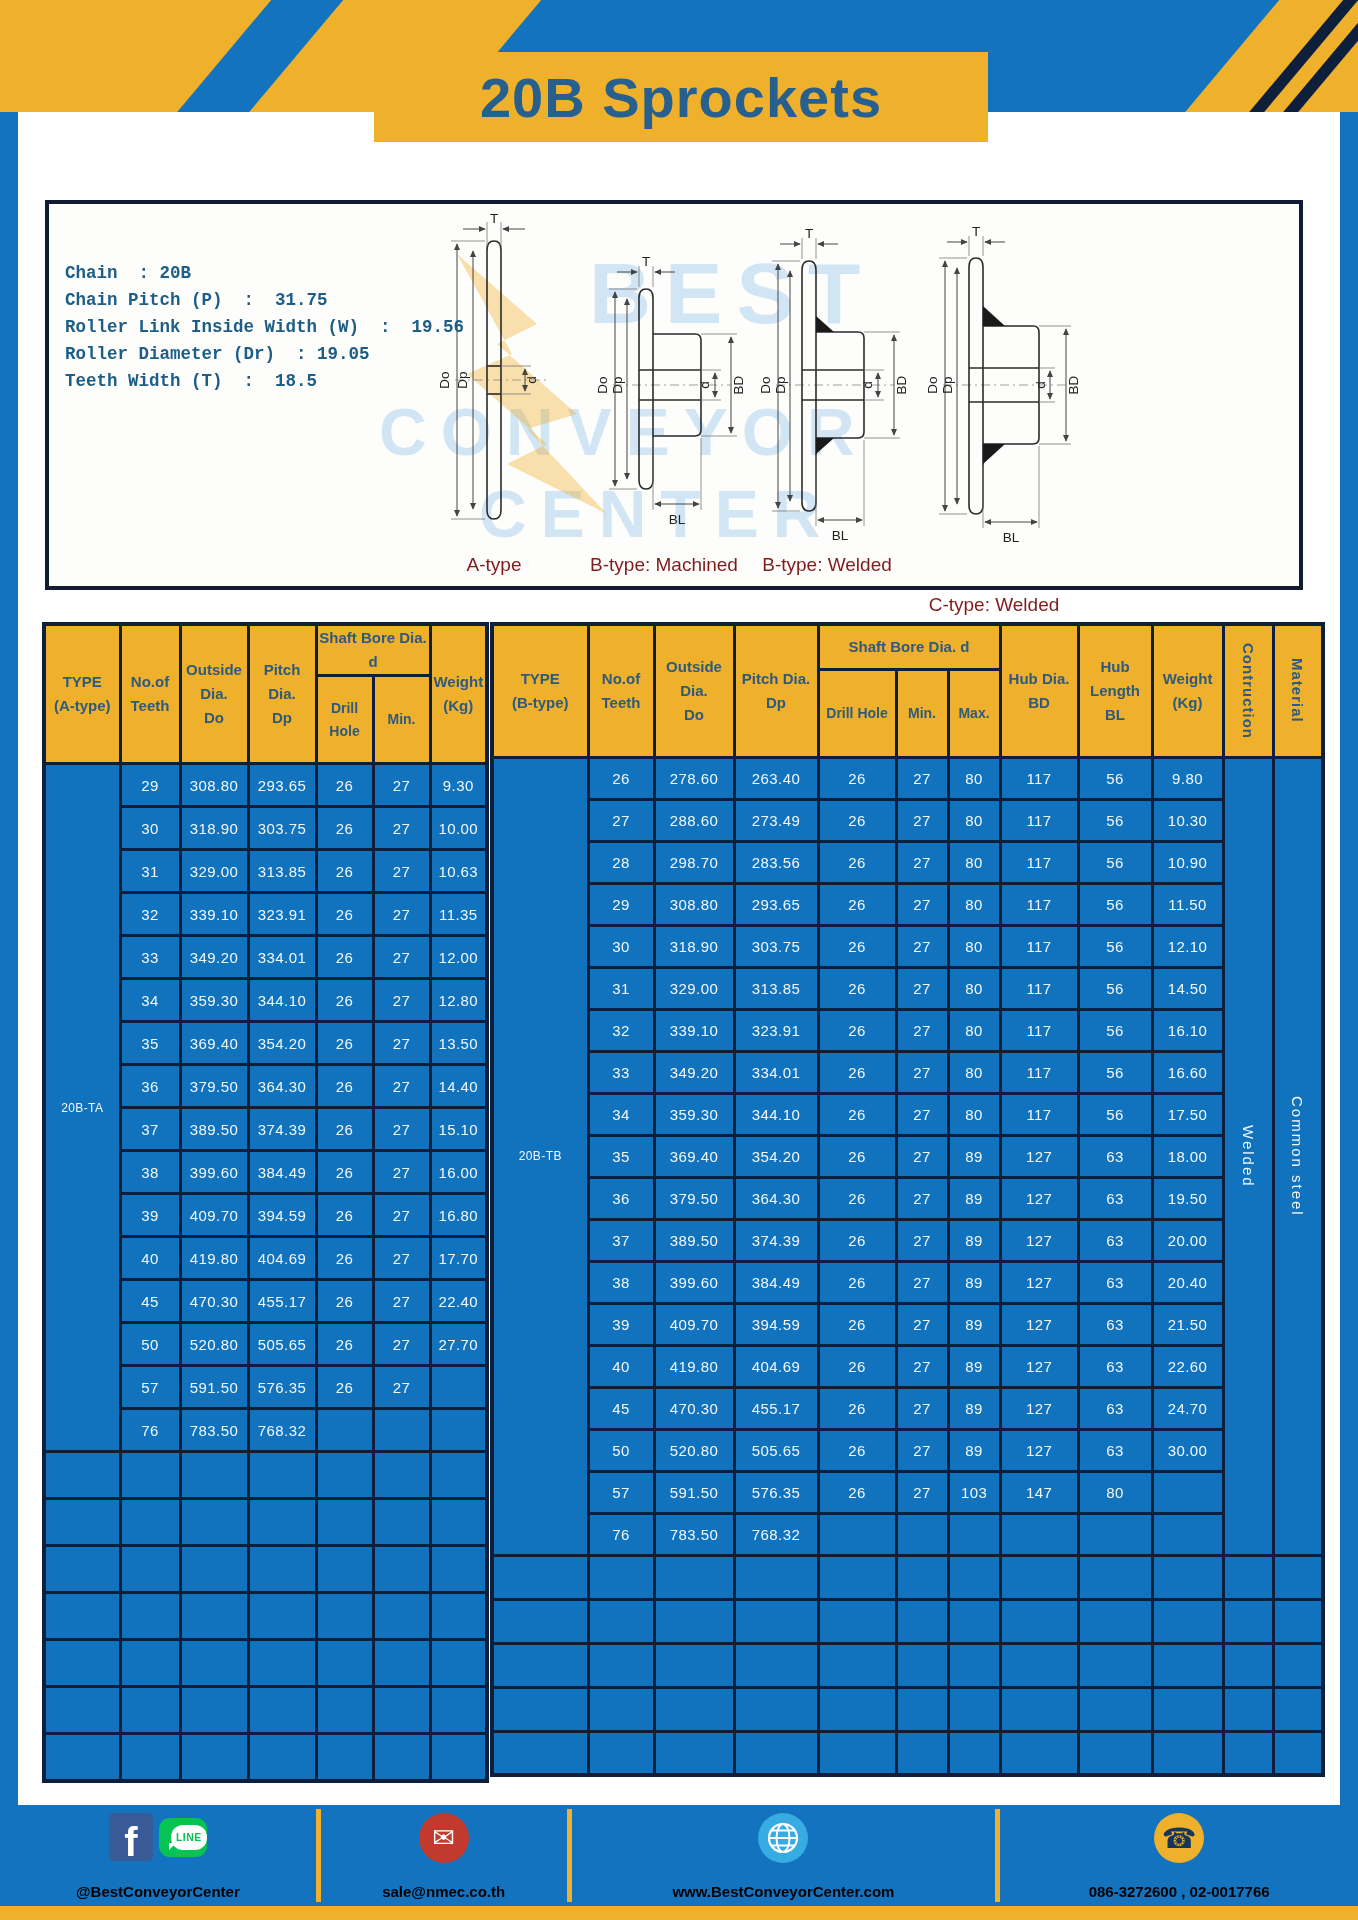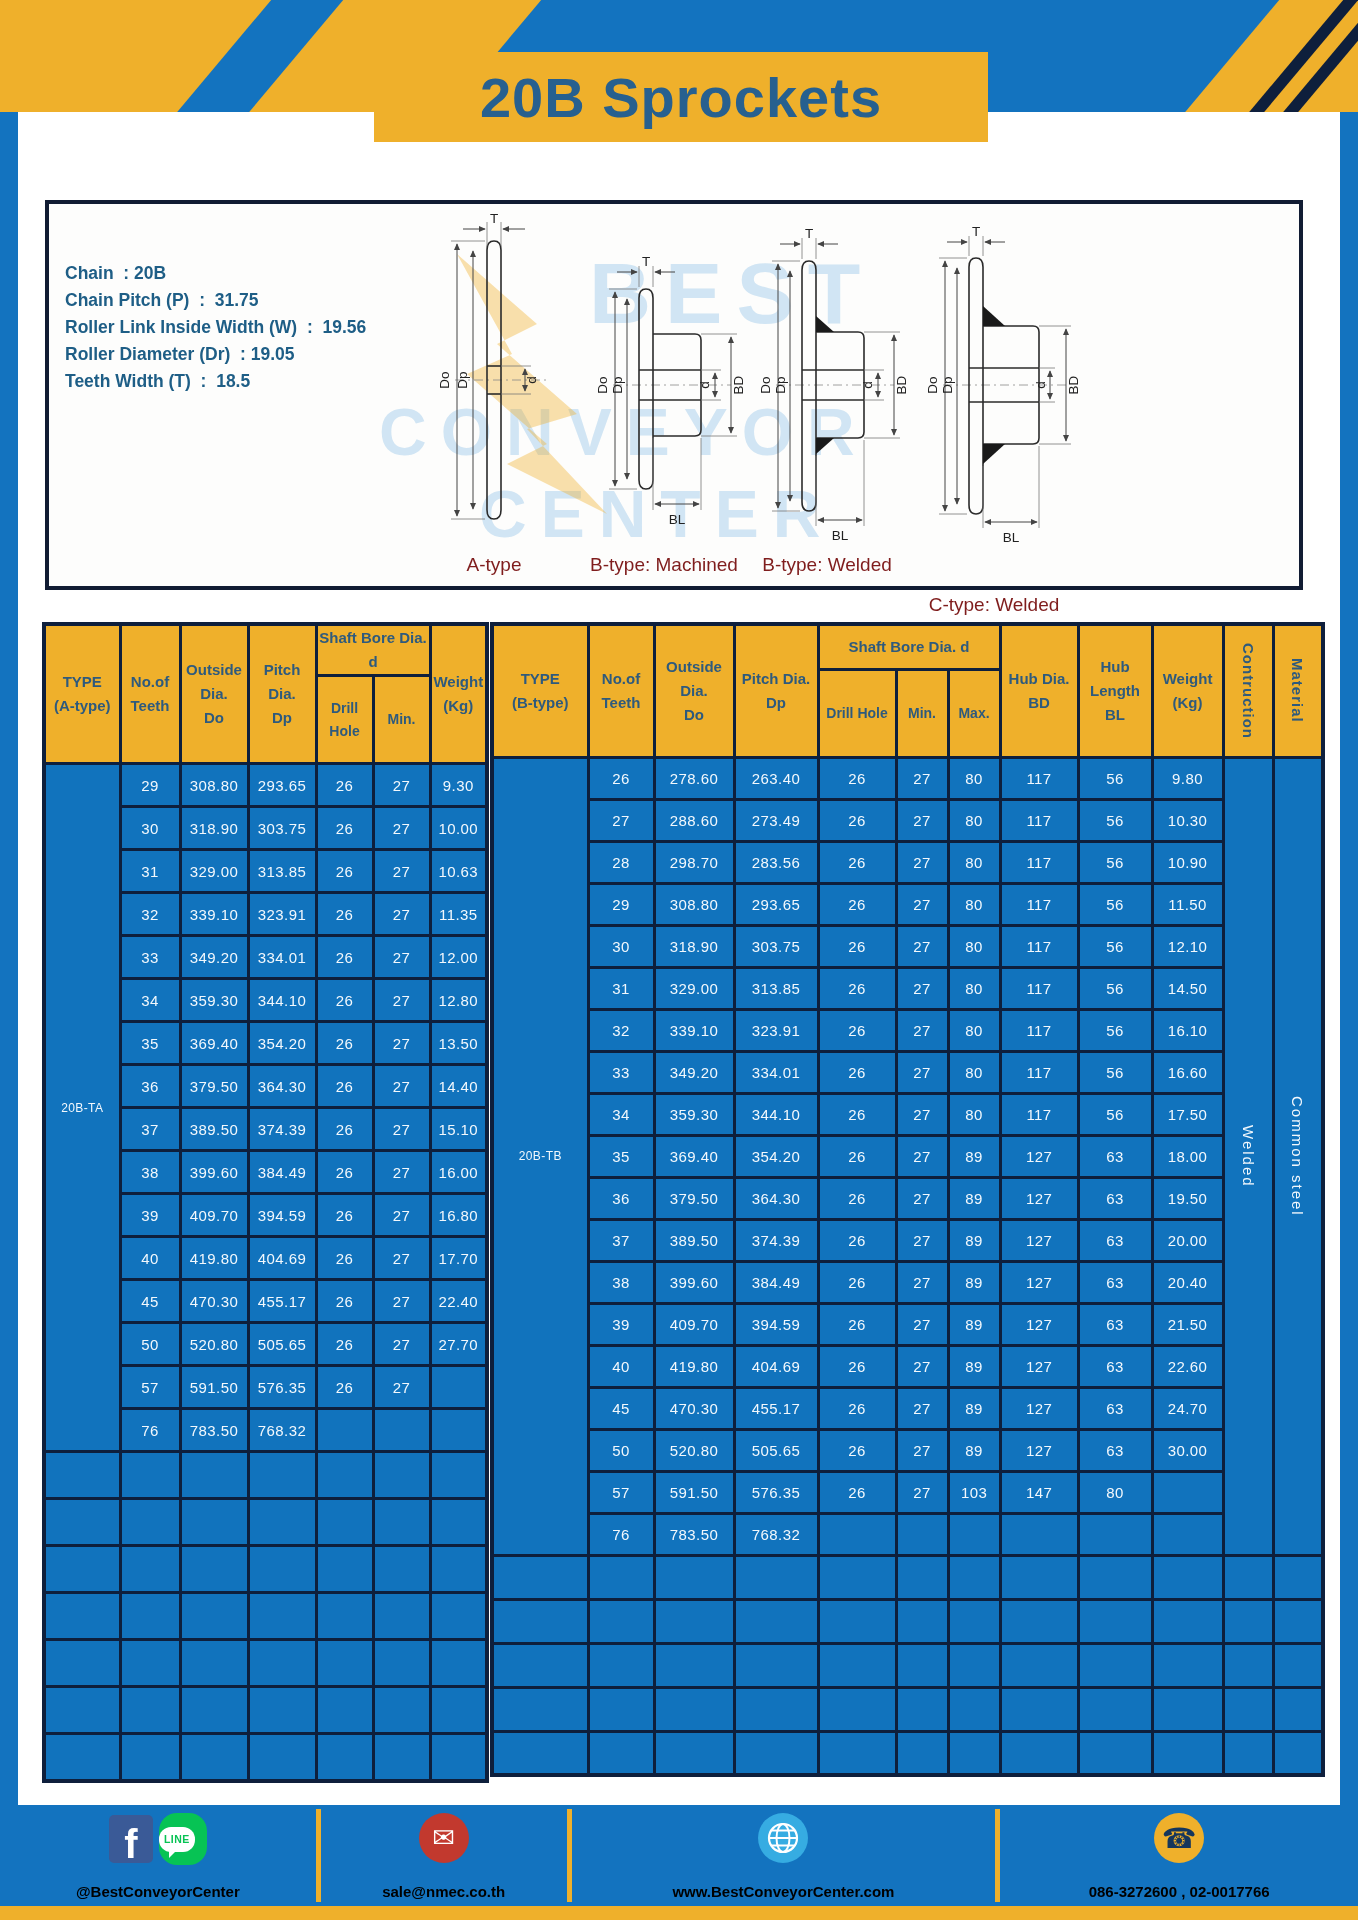--- a/index.html
+++ b/index.html
@@ -28,21 +28,21 @@
     position:absolute; left:374px; top:52px; width:614px; height:90px; background:var(--yellow);
     display:flex; align-items:center; justify-content:center; z-index:3;
   }
   .title-box h1{margin:0; font-size:56px; font-weight:bold; color:var(--titletext); letter-spacing:1px;}
   
   .diagram-box{
     position:absolute; left:45px; top:200px; width:1258px; height:390px;
     background:#fdfdfc; border:4px solid #111c33; z-index:2;
   }
   .specs{position:absolute; left:16px; top:56px; z-index:3;}
-  .spec-line{font-size:17.5px; font-weight:bold; color:var(--spectext); line-height:27px; white-space:pre;}
+  .spec-line{font-size:17.5px; font-weight:bold; color:var(--spectext); line-height:27px; white-space:pre;font-family:Liberation Mono, monospace;}
   .wm{position:absolute; z-index:0; color:rgba(110,175,224,0.30); font-weight:bold; letter-spacing:14px; pointer-events:none;}
   .wm.w1{left:540px; top:40px; font-size:86px;}
   .wm.w2{left:330px; top:190px; font-size:66px;}
   .wm.w3{left:430px; top:272px; font-size:66px;text-align:center;}
   .wm-logo{position:absolute; left:368px; top:30px; z-index:0; opacity:.38;}
   .dg{position:absolute; top:6px; z-index:2;}
   .dg.a{left:350px;} .dg.bm{left:520px;} .dg.bw{left:683px;} .dg.cw{left:850px;}
   .dg .part{fill:#ffffff; fill-opacity:0; stroke:#2b2b2b; stroke-width:1.6;}
   .dg .weld{fill:#1a1a1a; stroke:none;}
   .dg .dim{stroke:#444; stroke-width:1; fill:none;}
@@ -66,21 +66,21 @@
   .ta tbody tr{height:43px;} .ta tbody tr.empty-row{height:47px;}
   .tb tbody tr{height:42px;} .tb tbody tr.empty-row{height:44px;}
   
   .footer{position:absolute; left:0; top:1805px; width:1358px; height:101px; background:var(--blue); z-index:4; display:flex;}
   .f-sec{display:flex; flex-direction:column; align-items:center; justify-content:space-between; padding:8px 0 6px 0;}
   .f-sec.social{width:316px;} .f-sec.email{width:246px;} .f-sec.web{width:424px;} .f-sec.phone{width:358px;}
   .f-div{width:5px; background:var(--yellow); margin:4px 0;}
   .f-label{color:#000000; font-weight:bold; font-size:15px; white-space:nowrap;}
   .f-icons{display:flex; gap:6px; align-items:center;}
   .fb-icon{width:44px; height:48px; background:var(--fb); border-radius:5px; color:#fff; font-weight:bold; font-size:40px; display:flex; align-items:flex-end; justify-content:center; line-height:0.95;}
-  .line-icon{width:48px; height:52px; background:var(--linegreen); border-radius:18px; position:relative; display:flex; align-items:center; justify-content:flex-start;}
+  .line-icon{width:48px; height:39px; background:var(--linegreen); border-radius:11px; position:relative; display:flex; align-items:center; justify-content:flex-end;}
   .line-bubble{width:36px; height:25px; background:#fff; border-radius:12px; display:flex; align-items:center; justify-content:center; font-size:10.5px; font-weight:bold; color:var(--linegreen); letter-spacing:.5px;}
   .line-tail{position:absolute; left:10px; bottom:7px; width:0; height:0; border-left:7px solid #fff; border-bottom:7px solid transparent;}
   .round-icon{width:50px; height:50px; border-radius:50%; display:flex; align-items:center; justify-content:center;}
   .mail-icon{background:var(--mailred); color:#fff; font-size:27px;}
   .phone-glyph-icon{background:var(--yellow); color:#15365c; font-size:28px;}
   .globe-icon{background:var(--globeblue);}
   .bottom-strip{position:absolute; left:0; top:1906px; width:1358px; height:14px; background:var(--yellow); z-index:5;}
 </style>
 </head>
 <body>

